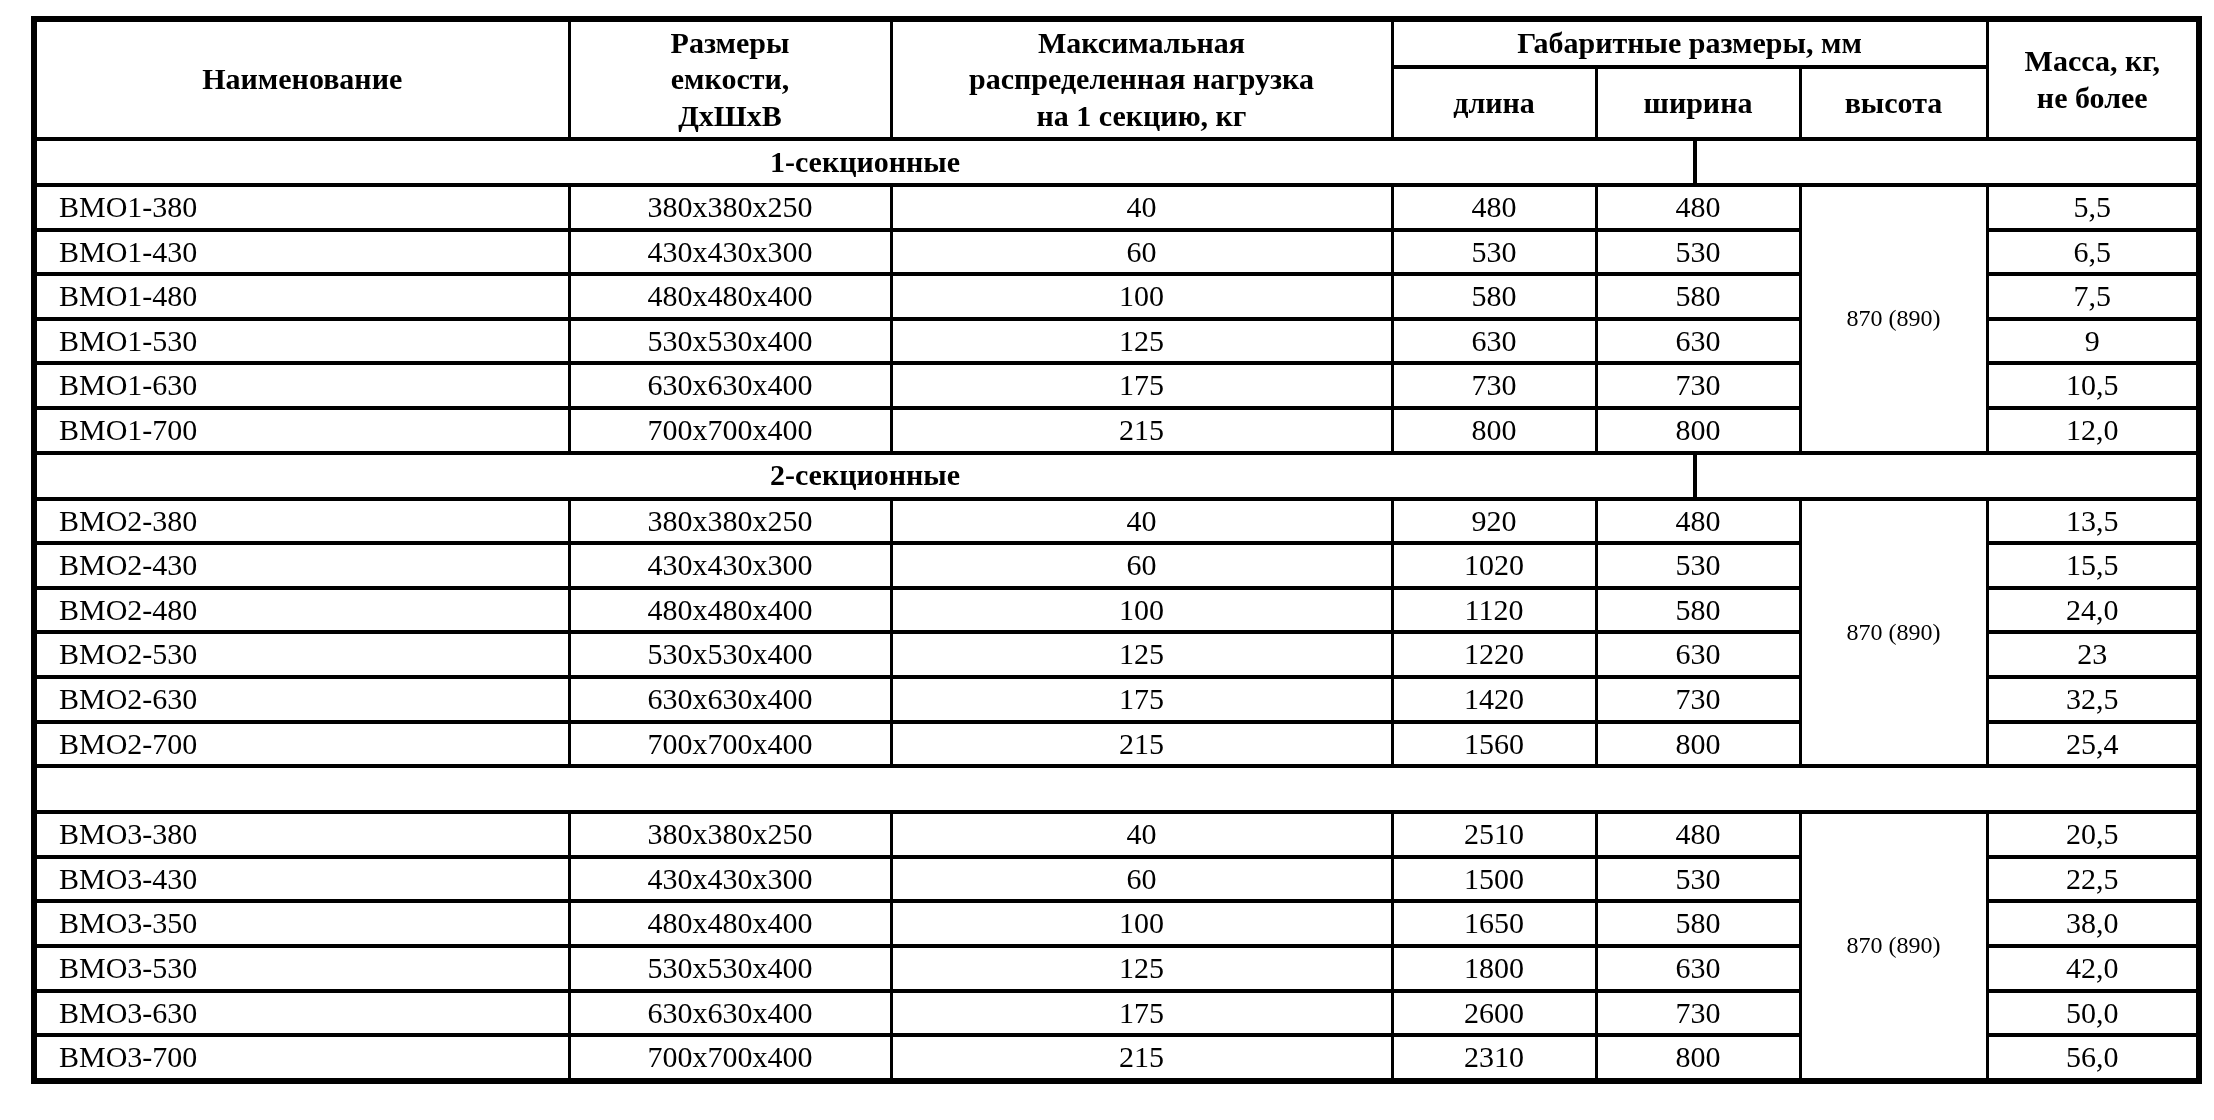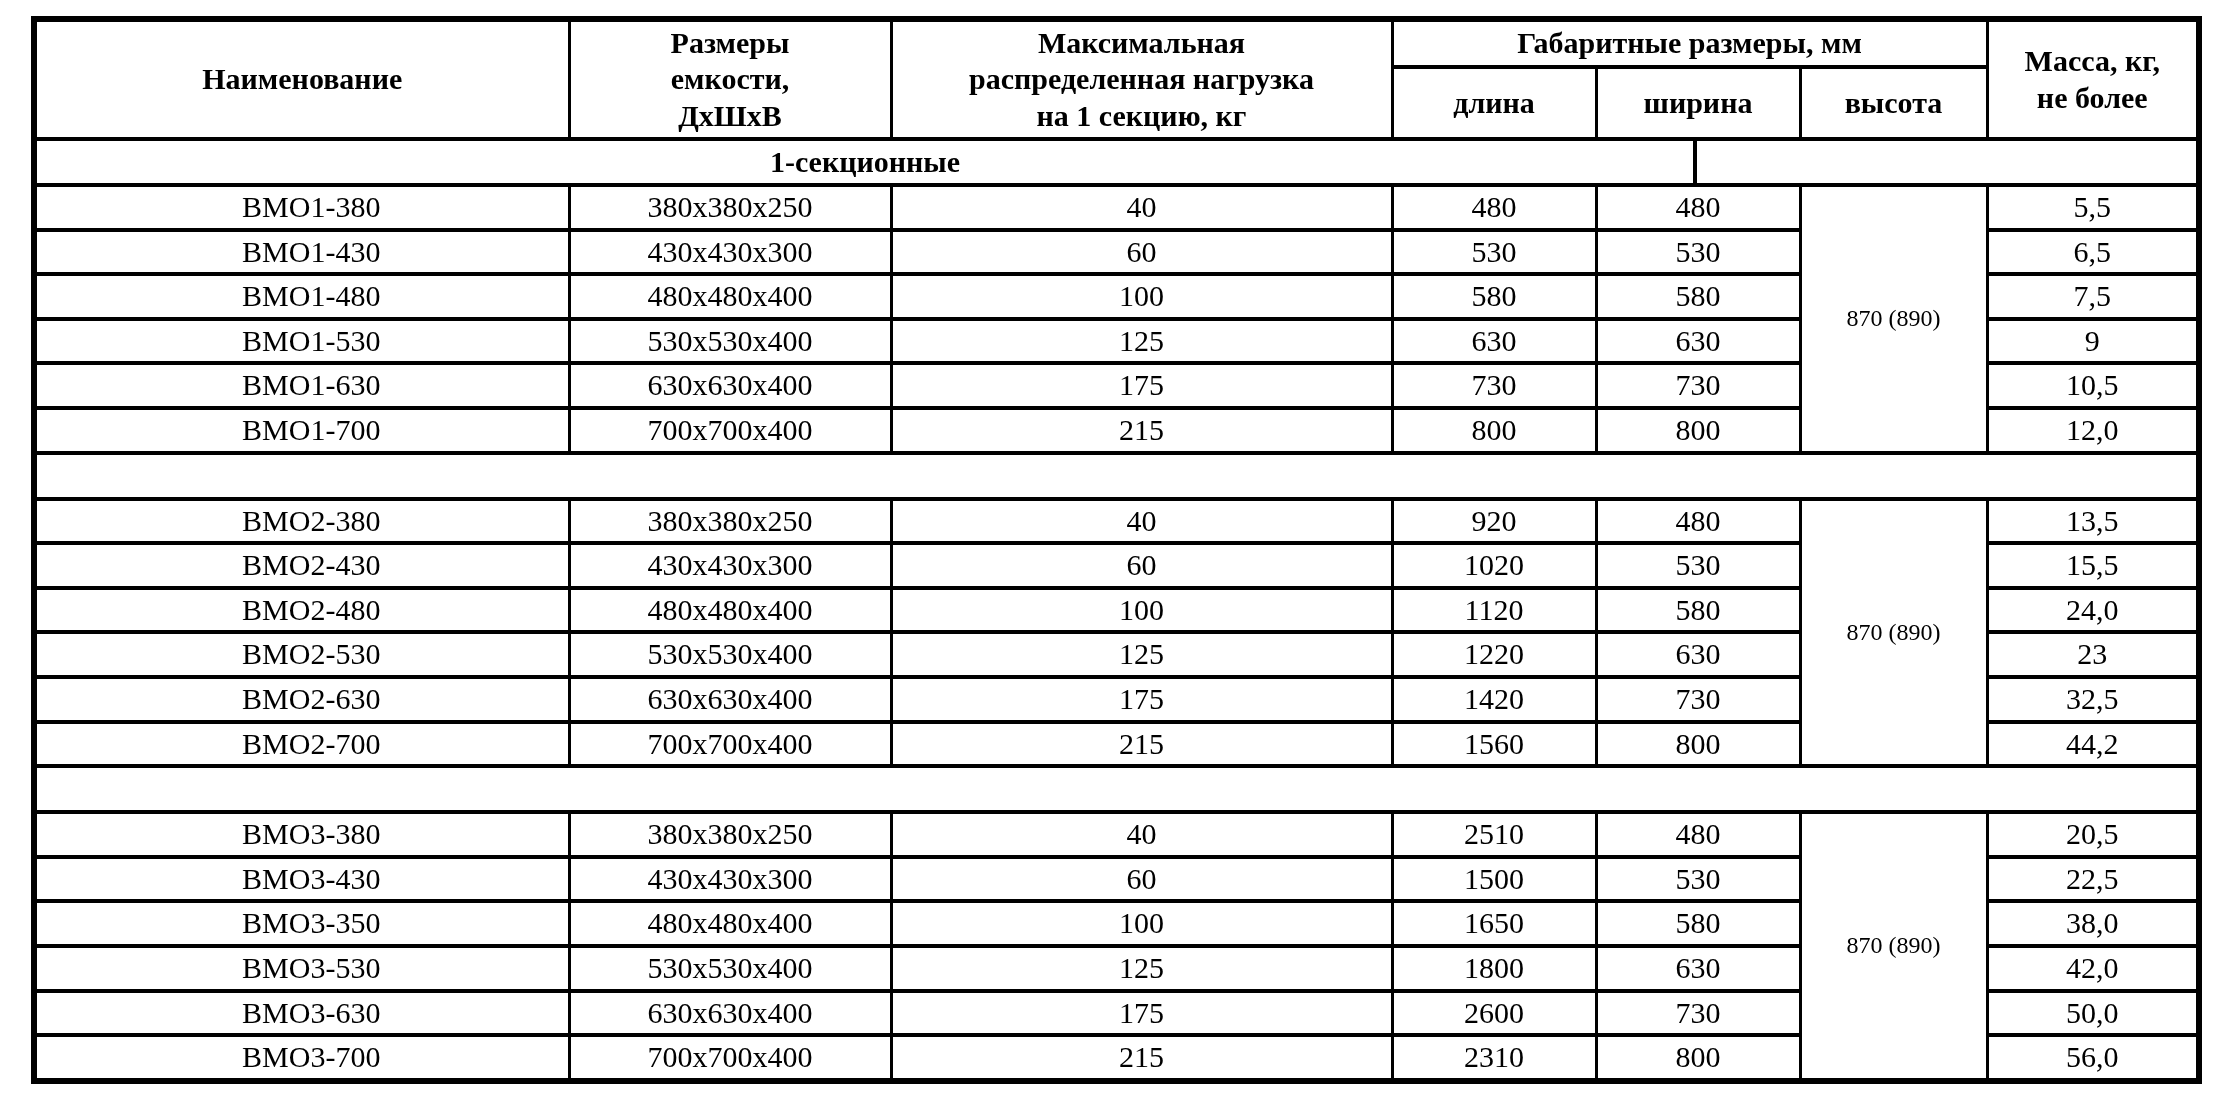--- a/index.html
+++ b/index.html
@@ -8,21 +8,21 @@
   table.spec{border-collapse:collapse;width:2165px;table-layout:fixed;}
   table.spec{border:6px solid #000;}
   th,td{border:3px solid #000;border-top-width:4px;border-bottom-width:4px;background:#fff;
         font-size:30px;line-height:1.22;vertical-align:middle;text-align:center;padding:2px 4px;
         overflow:hidden;}
   th{font-weight:bold;}
   .pre{white-space:pre-line;}
   tr.hr1{height:48px;}
   tr.hr2{height:72px;}
   tr.data{height:42px;}
-  td.c-name{text-align:center;padding-left:22px;}
+  td.c-name{text-align:left;padding-left:22px;}
   td.c-height{font-size:24px;}
   
   tr.section{height:42px;}
   td.section-td{padding:0;}
   .section-split{display:flex;align-items:stretch;height:42px;}
   .section-title{width:76.7%;border-right:4px solid #000;display:flex;align-items:center;justify-content:center;
                  font-weight:bold;font-size:30px;}
   .section-filler{flex:1;}
 </style>
 </head>
@@ -113,20 +113,21 @@
       <td>700х700х400</td>
       <td>215</td>
       <td>800</td>
       <td>800</td>
       <td>12,0</td>
     </tr>
 
     <tr class="section">
       <td colspan="7" class="section-td">
         <div class="section-split">
+          <div class="section-title">2-секционные</div>
           <div class="section-filler"></div>
         </div>
       </td>
     </tr>
     <tr class="data">
       <td class="c-name">ВМО2-380</td>
       <td>380х380х250</td>
       <td>40</td>
       <td>920</td>
       <td>480</td>
@@ -164,21 +165,21 @@
       <td>1420</td>
       <td>730</td>
       <td>32,5</td>
     </tr>
     <tr class="data">
       <td class="c-name">ВМО2-700</td>
       <td>700х700х400</td>
       <td>215</td>
       <td>1560</td>
       <td>800</td>
-      <td>44,2</td>
+      <td>25,4</td>
     </tr>
 
     <tr class="section">
       <td colspan="7" class="section-td">
         <div class="section-split">
           <div class="section-filler"></div>
         </div>
       </td>
     </tr>
     <tr class="data">

